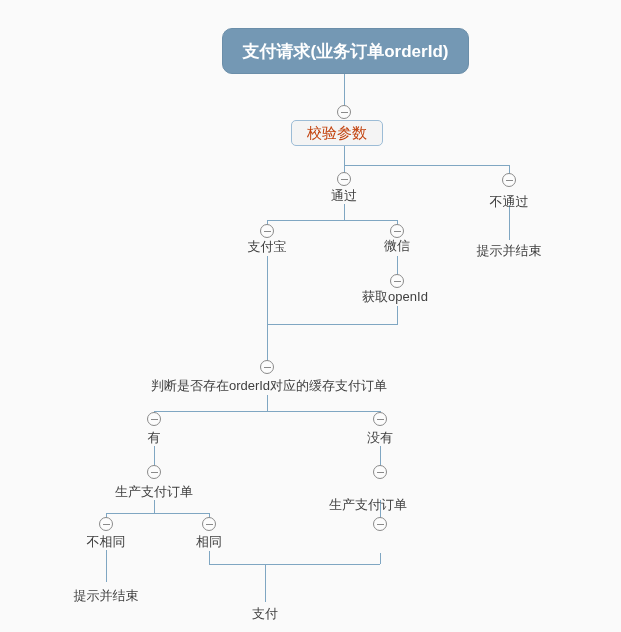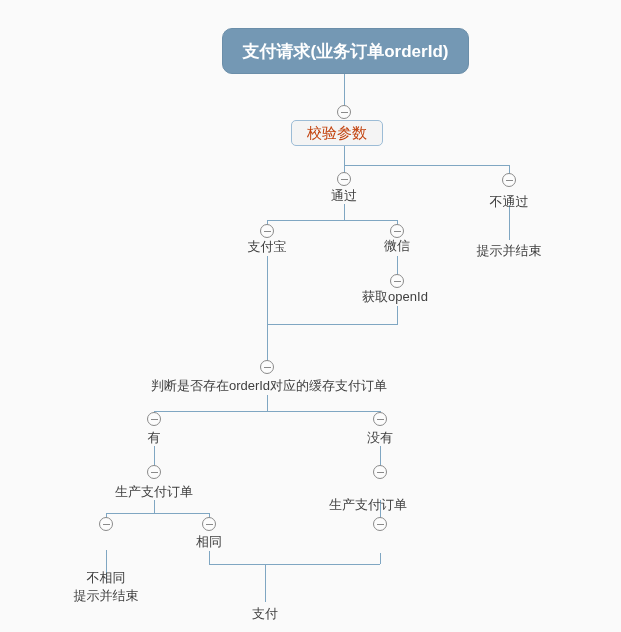--- a/index.html
+++ b/index.html
@@ -124,18 +124,18 @@
   <div class="label" style="left:509px;top:194px;">不通过</div>
   <div class="label" style="left:509px;top:243px;">提示并结束</div>
   <div class="label" style="left:267px;top:239px;">支付宝</div>
   <div class="label" style="left:397px;top:239px;font-family:Liberation Mono, monospace;">微信</div>
   <div class="label" style="left:395px;top:289px;">获取openId</div>
   <div class="label" style="left:269px;top:378px;">判断是否存在orderId对应的缓存支付订单</div>
   <div class="label" style="left:154px;top:430px;">有</div>
   <div class="label" style="left:380px;top:430px;">没有</div>
   <div class="label" style="left:154px;top:484px;">生产支付订单</div>
   <div class="label" style="left:368px;top:484px;margin-top:13px;">生产支付订单</div>
-  <div class="label" style="left:106px;top:534px;margin-top:36px;">不相同</div>
+  <div class="label" style="left:106px;top:534px;">不相同</div>
   <div class="label" style="left:209px;top:534px;">相同</div>
   <div class="label" style="left:106px;top:588px;">提示并结束</div>
   <div class="label" style="left:265px;top:606px;">支付</div>
 
 </div>
 
 </body></html>

